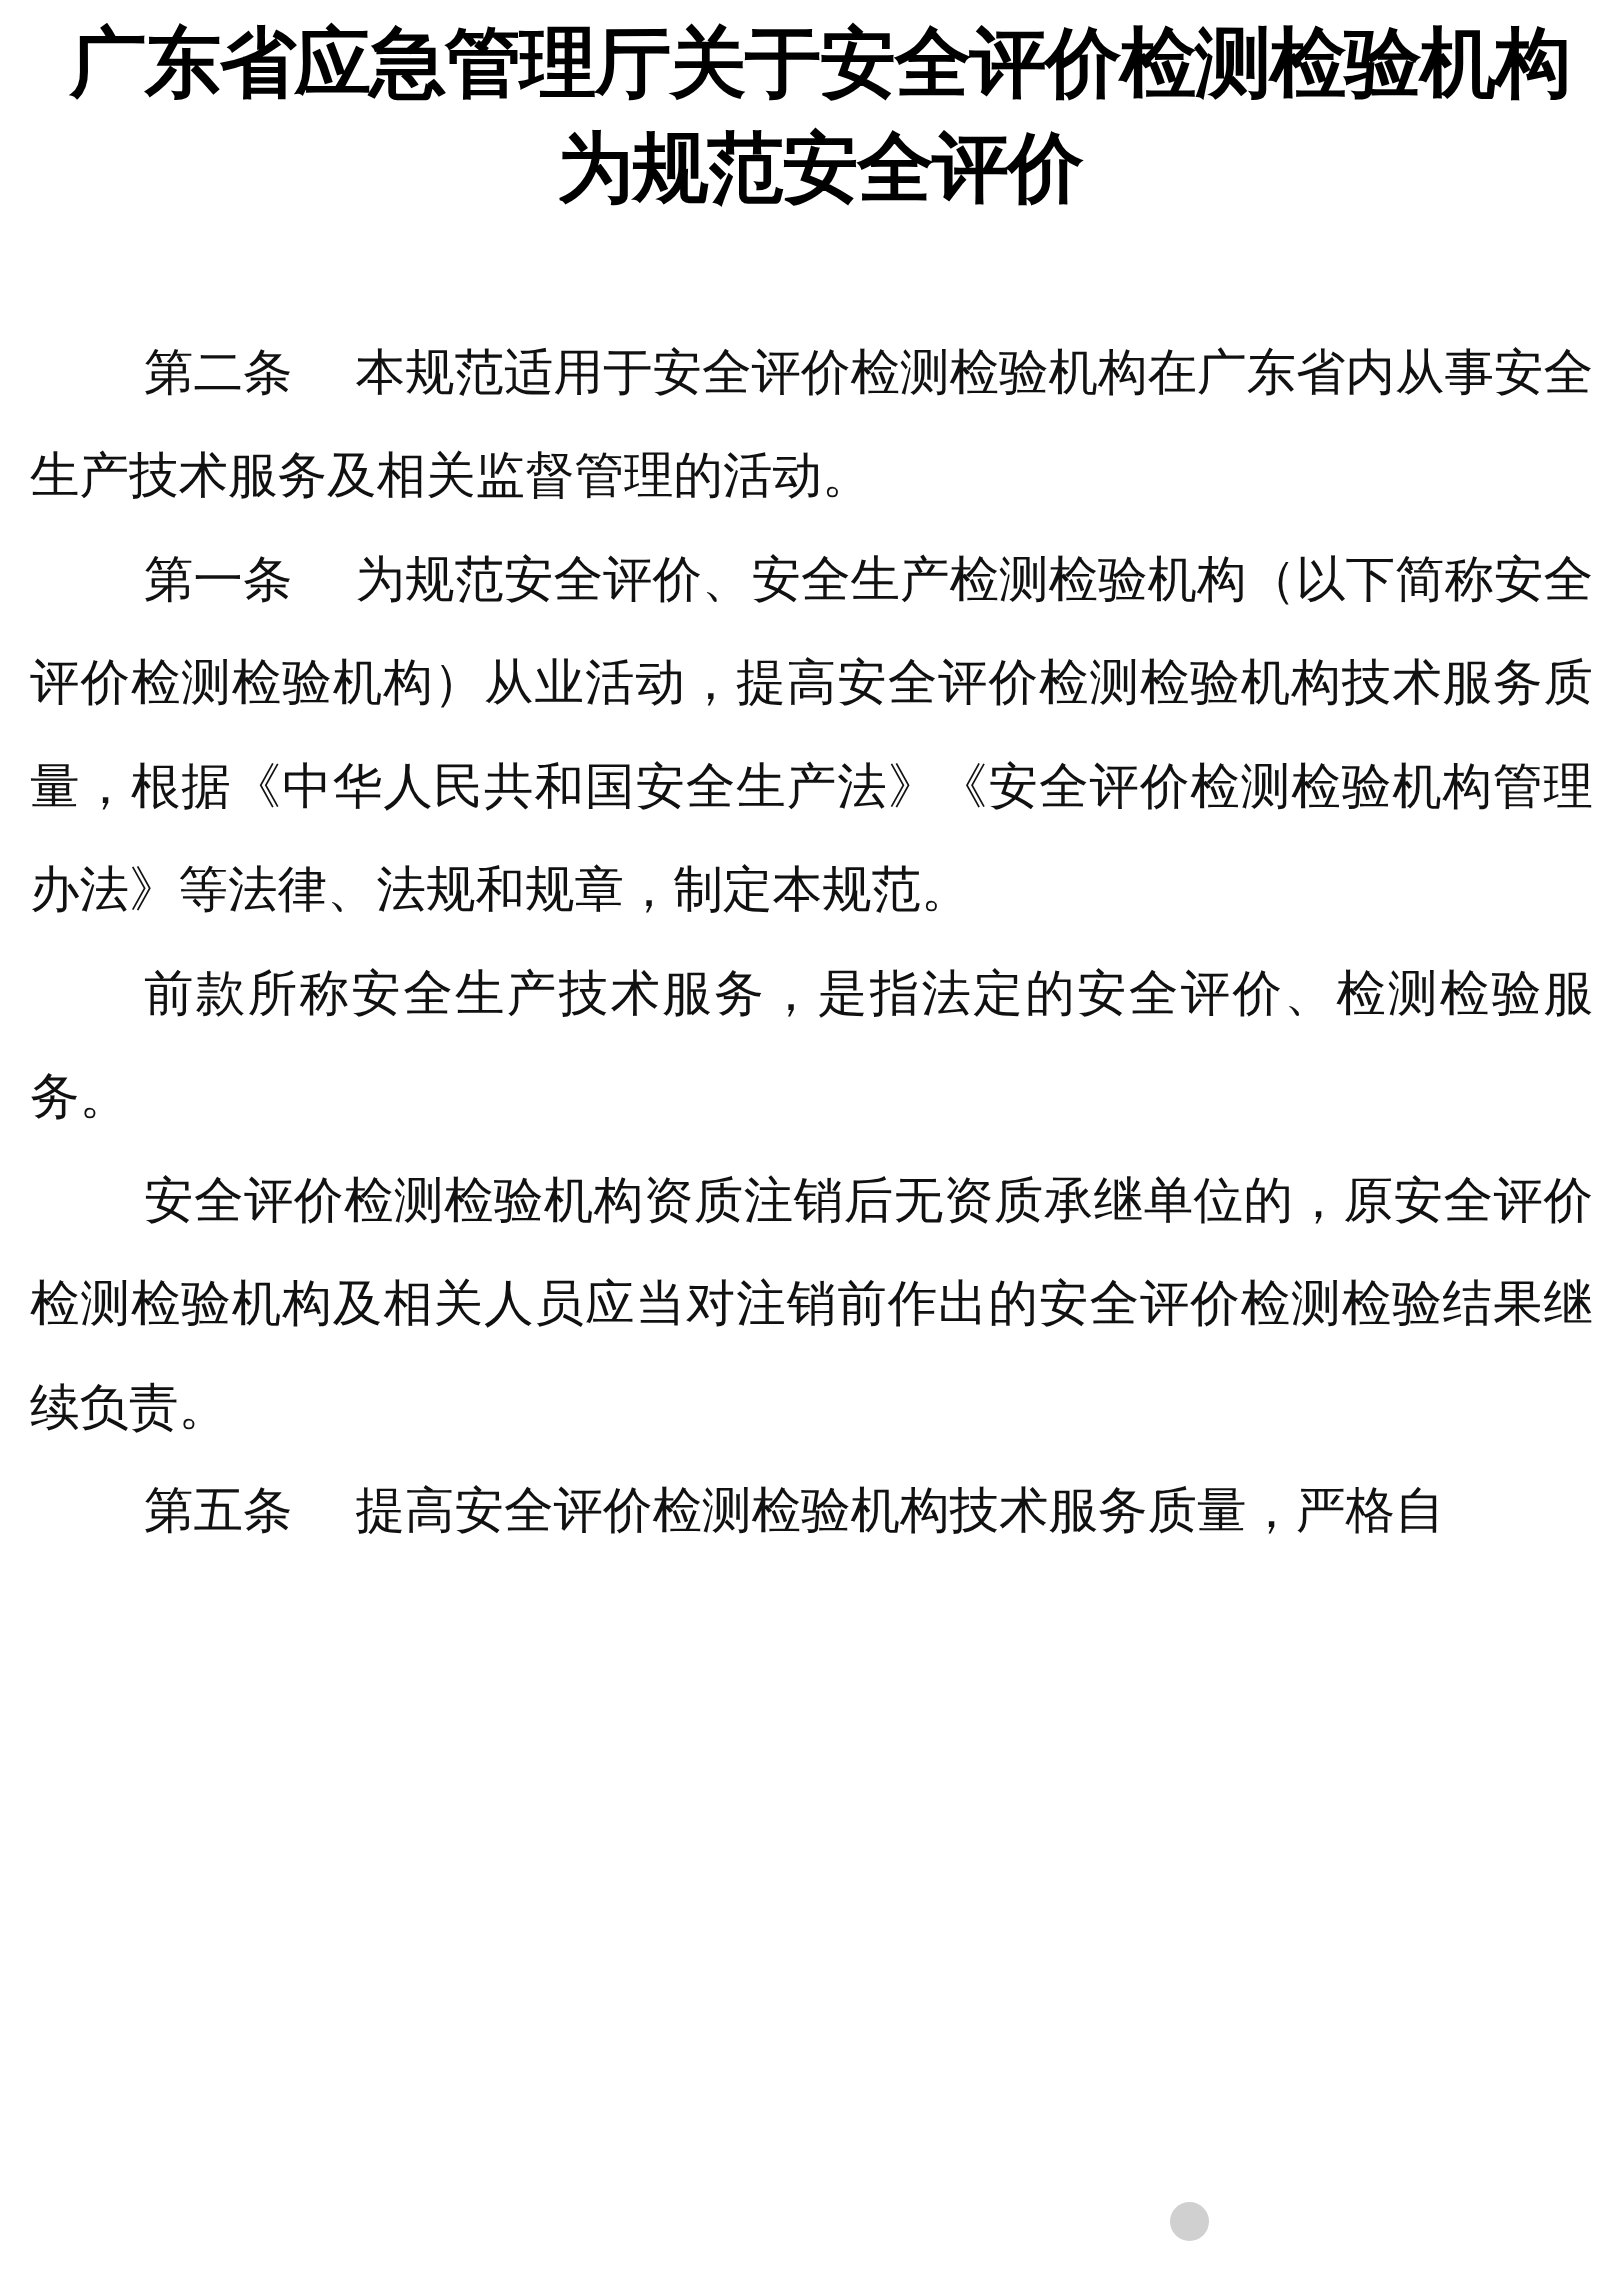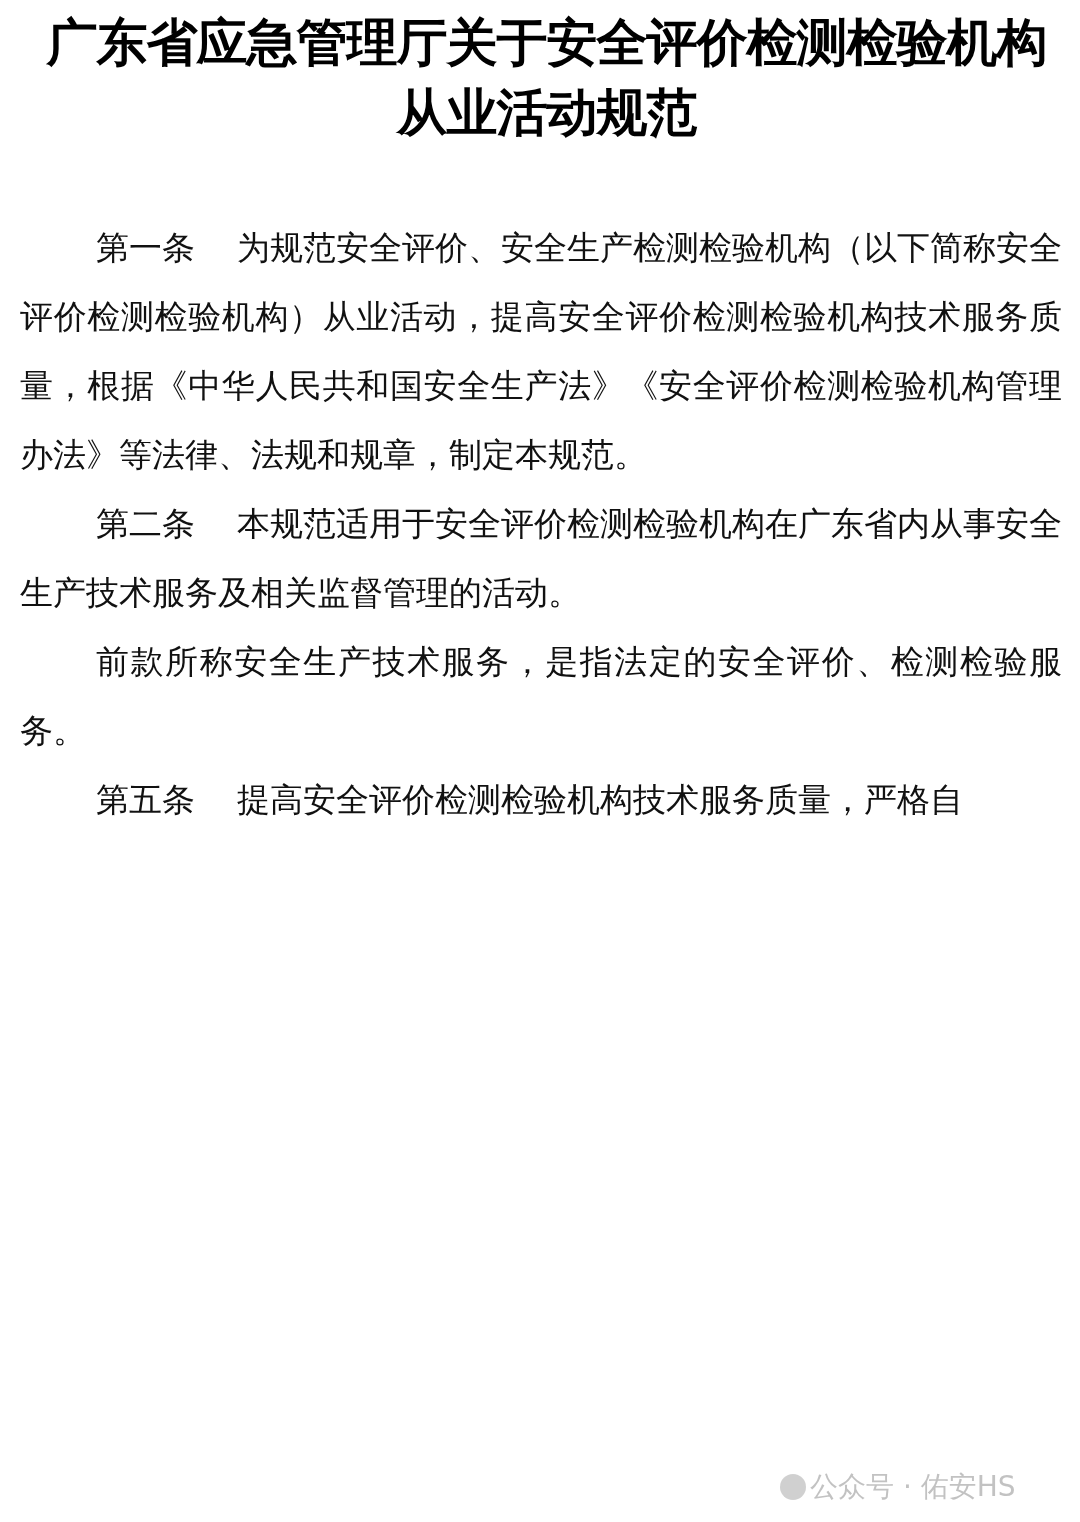--- a/index.html
+++ b/index.html
@@ -74,27 +74,27 @@
       background: rgba(120,120,120,0.35);
       display: inline-block;
     }
   </style>
 </head>
 <body>
 
 <div class="doc">
   <h1 class="title">
     <div>广东省应急管理厅关于安全评价检测检验机构</div>
-    <div>从业活动规范</div>
+    <div>为规范安全评价</div>
   </h1>
 
   <div class="body-text">
+    <p class="para"><span class="article-no">第二条</span><span>本规范适用于安全评价检测检验机构在广东省内从事安全生产技术服务及相关监督管理的活动。</span></p>
     <p class="para"><span class="article-no">第一条</span><span>为规范安全评价、安全生产检测检验机构（以下简称安全评价检测检验机构）从业活动，提高安全评价检测检验机构技术服务质量，根据《中华人民共和国安全生产法》《安全评价检测检验机构管理办法》等法律、法规和规章，制定本规范。</span></p>
-    <p class="para"><span class="article-no">第二条</span><span>本规范适用于安全评价检测检验机构在广东省内从事安全生产技术服务及相关监督管理的活动。</span></p>
     <p class="para"><span>前款所称安全生产技术服务，是指法定的安全评价、检测检验服务。</span></p>
+    <p class="para"><span>安全评价检测检验机构资质注销后无资质承继单位的，原安全评价检测检验机构及相关人员应当对注销前作出的安全评价检测检验结果继续负责。</span></p>
     <p class="para"><span class="article-no">第五条</span><span>提高安全评价检测检验机构技术服务质量，严格自</span></p>
   </div>
 
   <div class="watermark">
     <span class="wm-icon"></span>
-    <span>公众号 · 佑安HS</span>
   </div>
 </div>
 
 </body></html>

